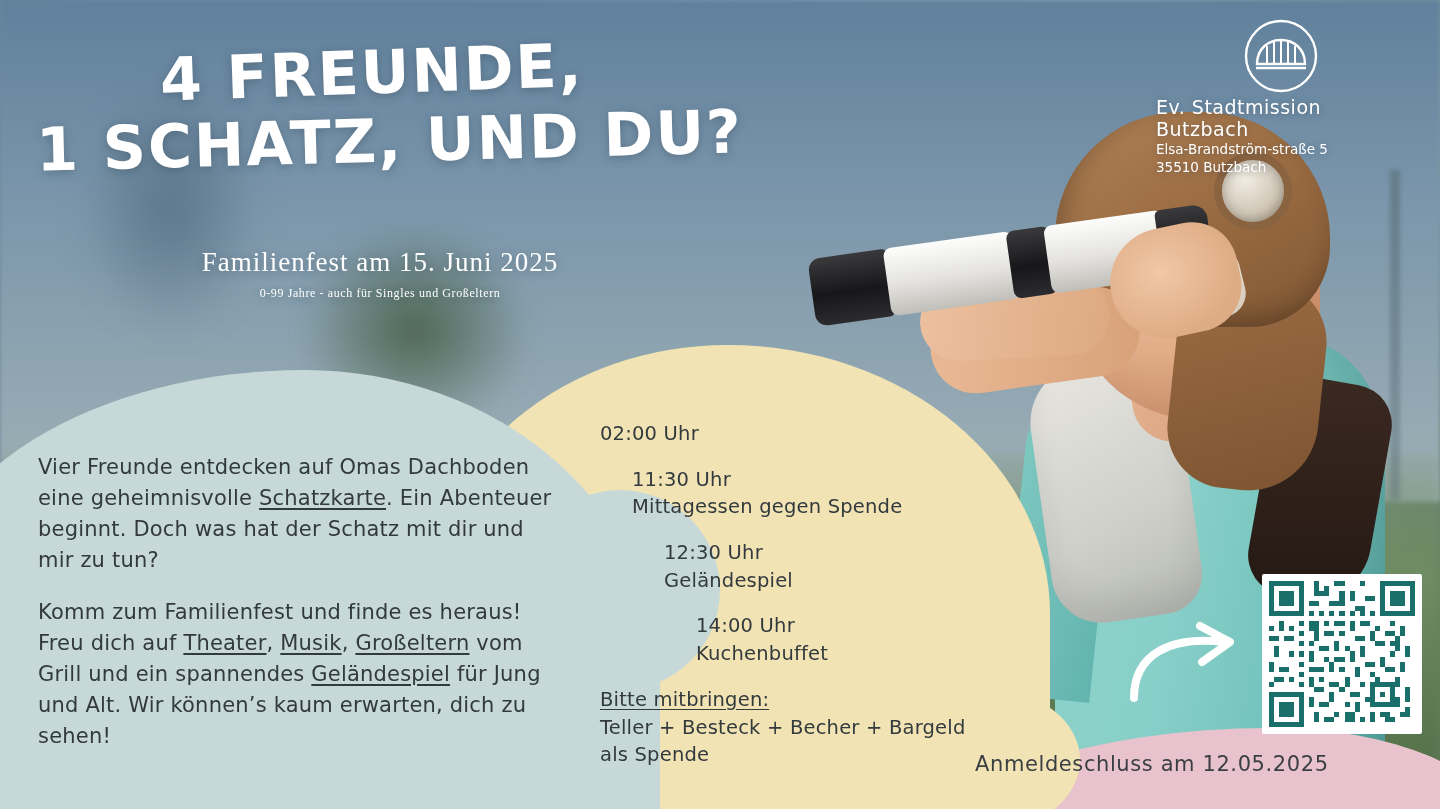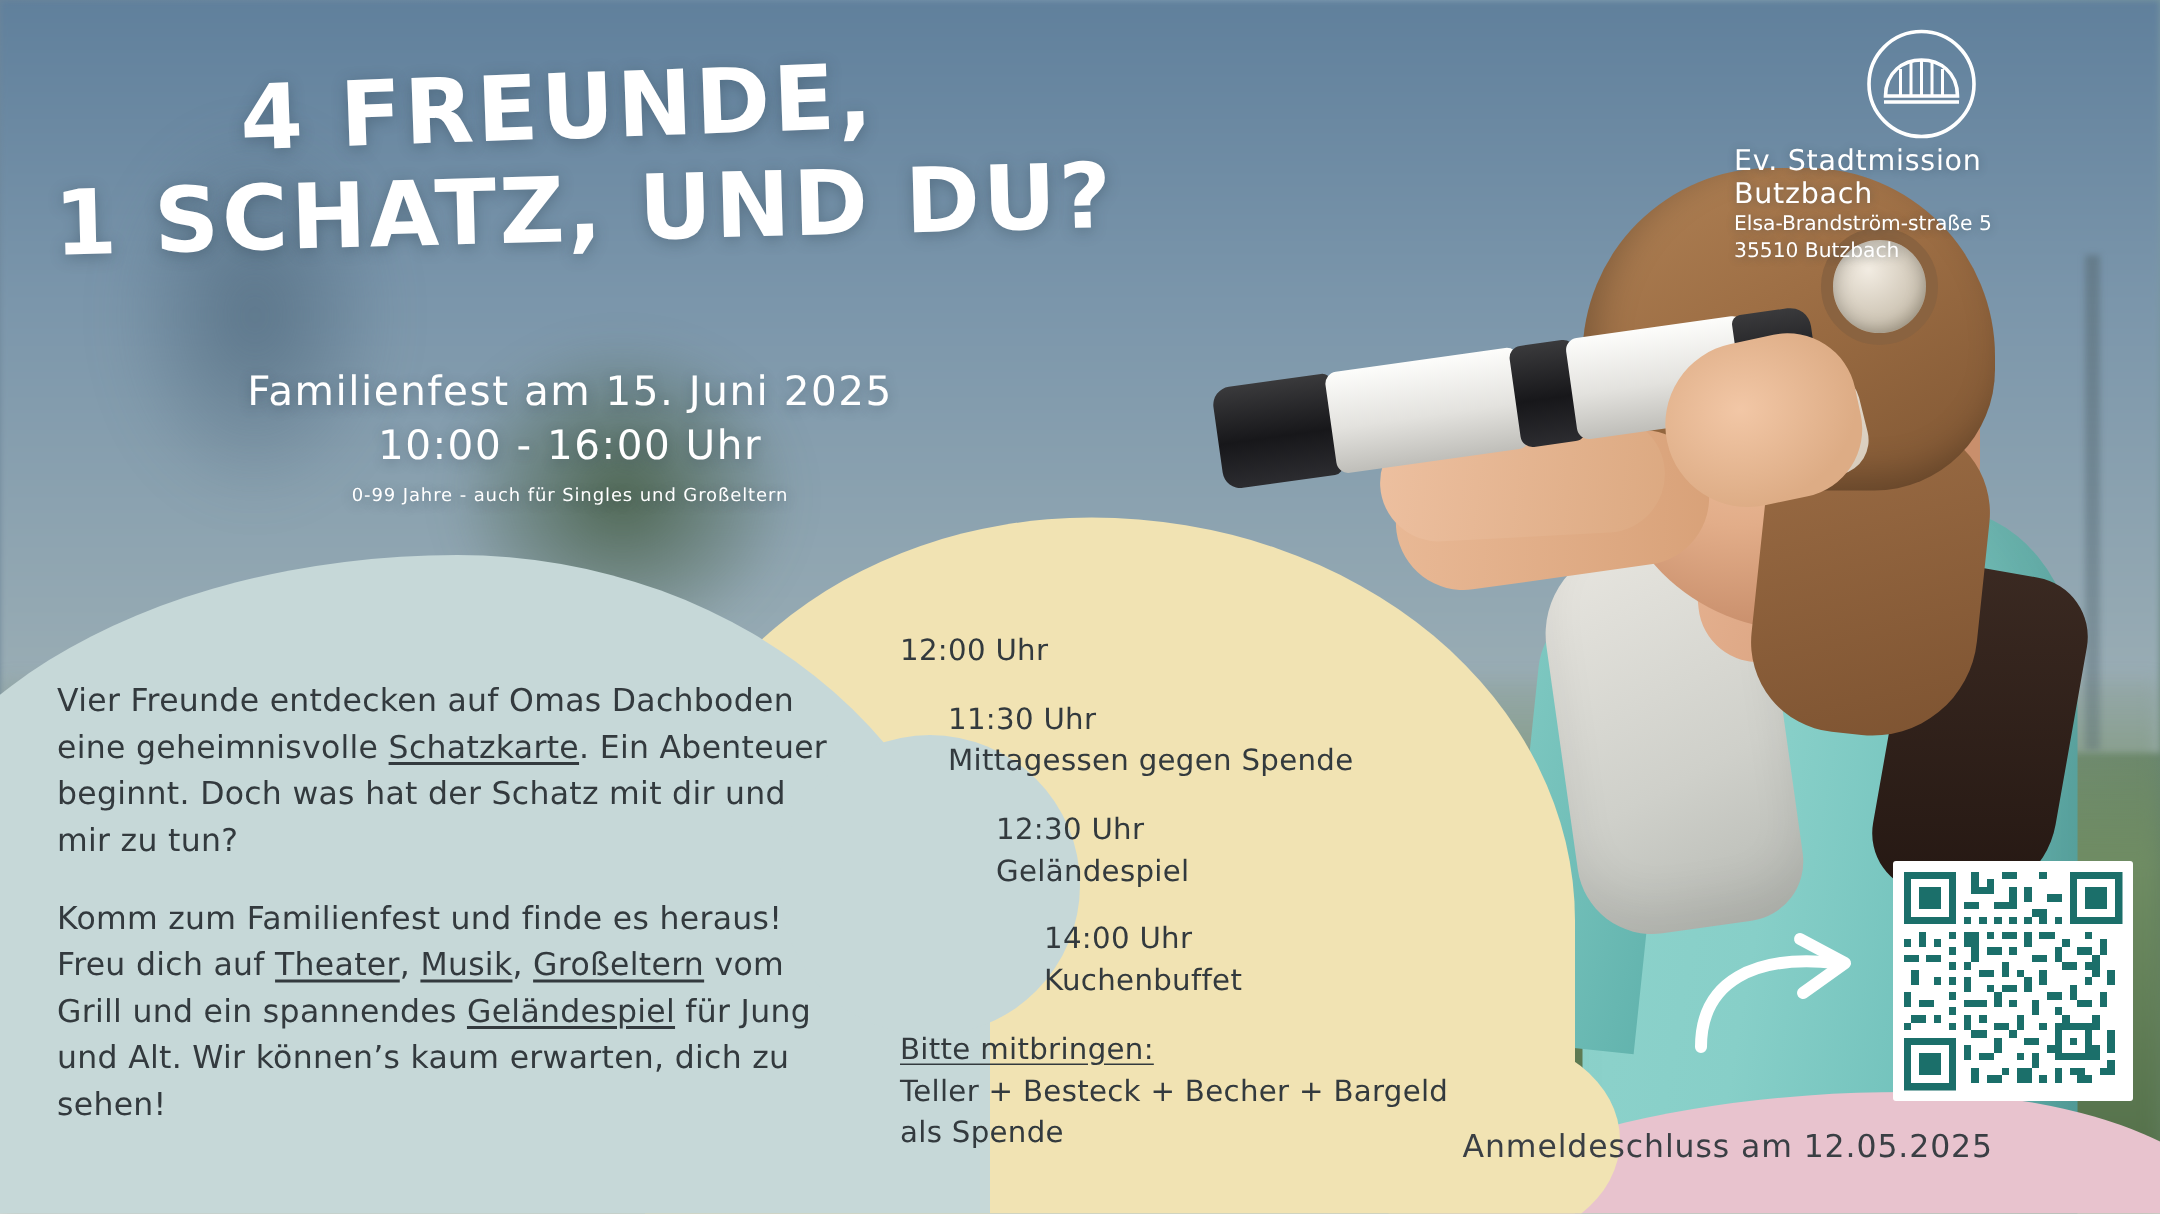--- a/index.html
+++ b/index.html
@@ -178,21 +178,21 @@
   .headline .l1 {
     font-size: 60px; line-height: 1.05; padding-left: 130px;
     transform: rotate(-2deg);
   }
   .headline .l2 {
     font-size: 60px; line-height: 1.25; padding-left: 6px;
     transform: rotate(-1.5deg);
   }
   .subhead {
     position: absolute; left: 30px; top: 244px; width: 700px;
-    color: #fff; text-align: center; text-shadow: 0 2px 8px rgba(40,60,75,.35);
+    color: #fff; text-align: center; text-shadow: 0 2px 8px rgba(40,60,75,.35); font-family: Liberation Serif, serif;
   }
   .subhead .s1 { font-size: 27px; letter-spacing: 1px; line-height: 1.35; }
   .subhead .s2 { font-size: 27px; letter-spacing: 1px; line-height: 1.35; }
   .subhead .s3 { font-size: 12px; letter-spacing: .6px; margin-top: 6px; }
 
   
   .logo {
     position: absolute; right: 34px; top: 18px; width: 250px;
     color: #fff; text-align: left;
   }
@@ -276,21 +276,20 @@
   <div class="blob-yellow"></div>
   <div class="blob-teal"></div>
 
   <div class="headline">
     <div class="l1">4 FREUNDE,</div>
     <div class="l2">1 SCHATZ, UND DU?</div>
   </div>
 
   <div class="subhead">
     <div class="s1">Familienfest am 15. Juni 2025</div>
-    <div class="s2">10:00 - 16:00 Uhr</div>
     <div class="s3">0-99 Jahre - auch für Singles und Großeltern</div>
   </div>
 
   <div class="logo">
     <div class="logo-mark">
       <svg width="76" height="76" viewBox="0 0 76 76" aria-hidden="true">
         <circle cx="38" cy="38" r="35" fill="none" stroke="#ffffff" stroke-width="2.4"></circle>
         <path d="M14 46 C14 30 26 22 38 22 C50 22 62 30 62 46 Z" fill="none" stroke="#ffffff" stroke-width="2.4"></path>
         <line x1="13" y1="50" x2="63" y2="50" stroke="#ffffff" stroke-width="2.4"></line>
         <line x1="24" y1="28" x2="24" y2="46" stroke="#ffffff" stroke-width="2"></line>
@@ -305,21 +304,21 @@
     <div class="logo-addr">35510 Butzbach</div>
   </div>
 
   <div class="story">
     <p><span>Vier Freunde entdecken auf Omas Dachboden eine geheimnisvolle </span><span class="u">Schatzkarte</span><span>. Ein Abenteuer beginnt. Doch was hat der Schatz mit dir und mir zu tun?</span></p>
     <p><span>Komm zum Familienfest und finde es heraus! Freu dich auf </span><span class="u">Theater</span><span>, </span><span class="u">Musik</span><span>, </span><span class="u">Großeltern</span><span> vom Grill und ein spannendes </span><span class="u">Geländespiel</span><span> für Jung und Alt. Wir können’s kaum erwarten, dich zu sehen!</span></p>
   </div>
 
   <div class="schedule">
     <div class="sched-item i0">
-      <span class="t">12:00 Uhr</span>
+      <span class="t">02:00 Uhr</span>
     </div>
     <div class="sched-item i1">
       <span class="t">11:30 Uhr</span>
       <span class="t">Mittagessen gegen Spende</span>
     </div>
     <div class="sched-item i2">
       <span class="t">12:30 Uhr</span>
       <span class="t">Geländespiel</span>
     </div>
     <div class="sched-item i3">

